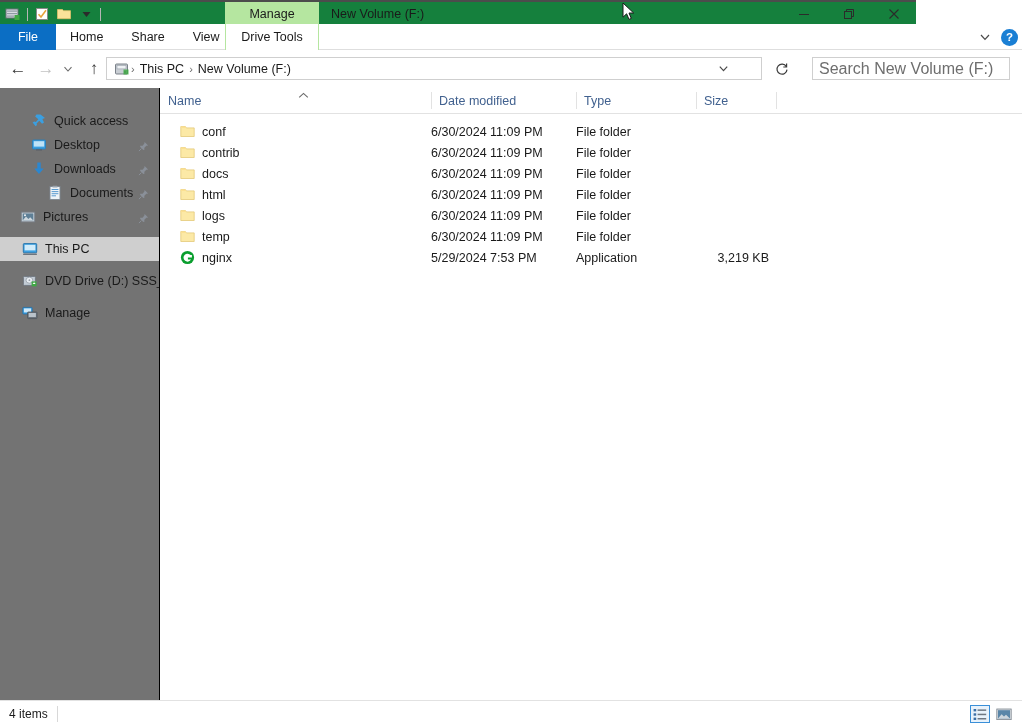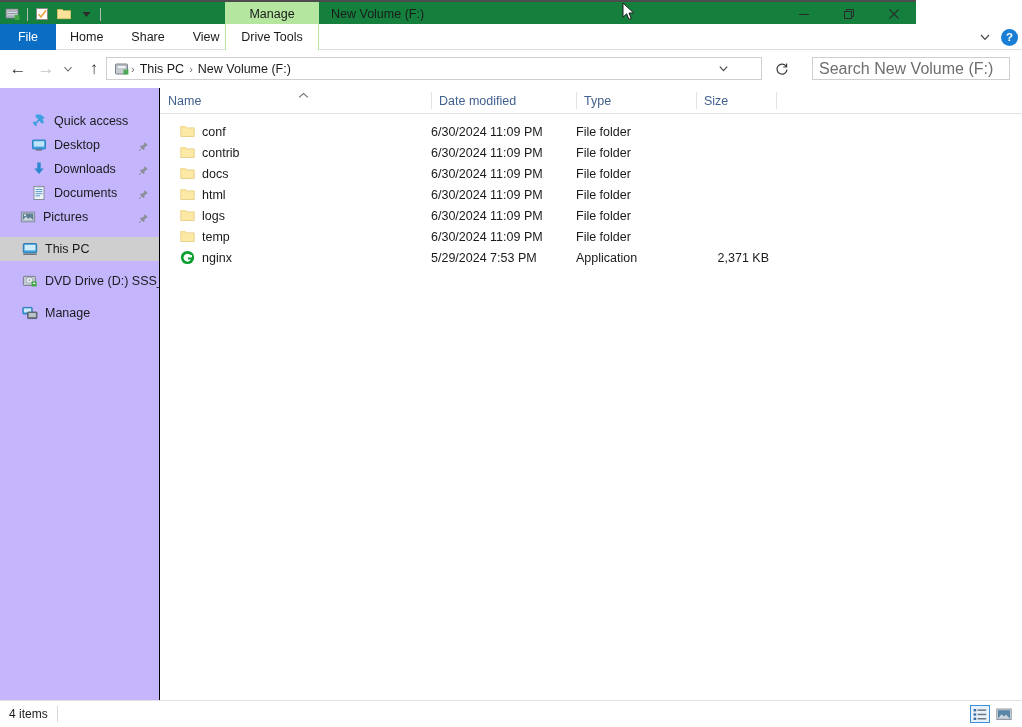--- a/index.html
+++ b/index.html
@@ -76,21 +76,21 @@
   .search-box input {
     border:0; outline:0; flex:1; font-size:16px; color:#3a3a3a;
     font-family:"Liberation Sans", sans-serif; padding-left:6px; background:transparent;
   }
   .search-box input::placeholder { color:#6e6e6e; }
   .search-ic { width:24px; display:flex; align-items:center; justify-content:center; }
 
   
   .sidebar {
     position:absolute; left:0; top:88px; width:159px; height:612px;
-    background:#c4b5fd; overflow:hidden;
+    background:#737373; overflow:hidden;
   }
   .nav-item { position:relative; height:24px; display:flex; align-items:center; white-space:nowrap; }
   .nav-item.sel { background:#cfcfcf; }
   .nav-ic { width:18px; height:18px; margin-right:6px; flex:0 0 18px;
             display:flex; align-items:center; justify-content:center; }
   .nav-lbl { font-size:12.5px; color:#1a1a1a; }
   .pin { position:absolute; right:10px; top:5px; }
 
   
   .listpane { position:absolute; left:159px; top:88px; width:863px; height:612px;
@@ -295,21 +295,21 @@
       </span>
       <span class="nav-lbl">Downloads</span>
       <span class="pin">
         <svg width="11" height="11" viewBox="0 0 11 11">
           <path d="M6.6 0.9 L10.1 4.4 L8.3 4.8 L6.2 6.9 L6.6 8.4 L5.3 9.1 L2 5.8 L2.7 4.5 L4.2 4.9 L6.3 2.8 Z" fill="#8a9099"></path>
           <path d="M3.4 7.6 L0.9 10.1" stroke="#8a9099" stroke-width="1"></path>
         </svg>
       </span>
     </div>
 
-    <div class="nav-item" style="padding-left:30px">
+    <div class="nav-item" style="padding-left:46px">
       <span class="nav-ic">
         <svg width="16" height="16" viewBox="0 0 16 16">
           <rect x="3" y="1.5" width="10" height="13" fill="#eef3f7" stroke="#7d8791" stroke-width="0.9"></rect>
           <rect x="4.6" y="4" width="6.8" height="1" fill="#5a9bd0"></rect>
           <rect x="4.6" y="6.1" width="6.8" height="1" fill="#5a9bd0"></rect>
           <rect x="4.6" y="8.2" width="6.8" height="1" fill="#5a9bd0"></rect>
           <rect x="4.6" y="10.3" width="4.4" height="1" fill="#5a9bd0"></rect>
           <rect x="5.5" y="0.8" width="5" height="1.8" rx="0.5" fill="#9aa3ad"></rect>
         </svg>
       </span>
@@ -500,21 +500,21 @@
           <span class="ficon">
             <svg width="15" height="15" viewBox="0 0 15 15">
               <circle cx="7.5" cy="7.5" r="6.6" fill="#0a9e2e"></circle>
               <path d="M10.6 5.1 A4 4 0 1 0 11 9.6 L7.9 9.6 L7.9 7.4 L11.9 7.4 L11.9 5.1 Z" fill="#ffffff"></path>
             </svg>
           </span>
           <span class="fname">nginx</span>
         </div>
         <div class="cell-date">5/29/2024 7:53 PM</div>
         <div class="cell-type">Application</div>
-        <div class="cell-size">2,371 KB</div>
+        <div class="cell-size">3,219 KB</div>
       </div>
 
     </div>
   </div>
 
   <div class="statusbar">
     <span class="st-count">4 items</span>
     <span class="st-sep"></span>
     <div class="viewtoggles">
       <div class="vbtn active">

